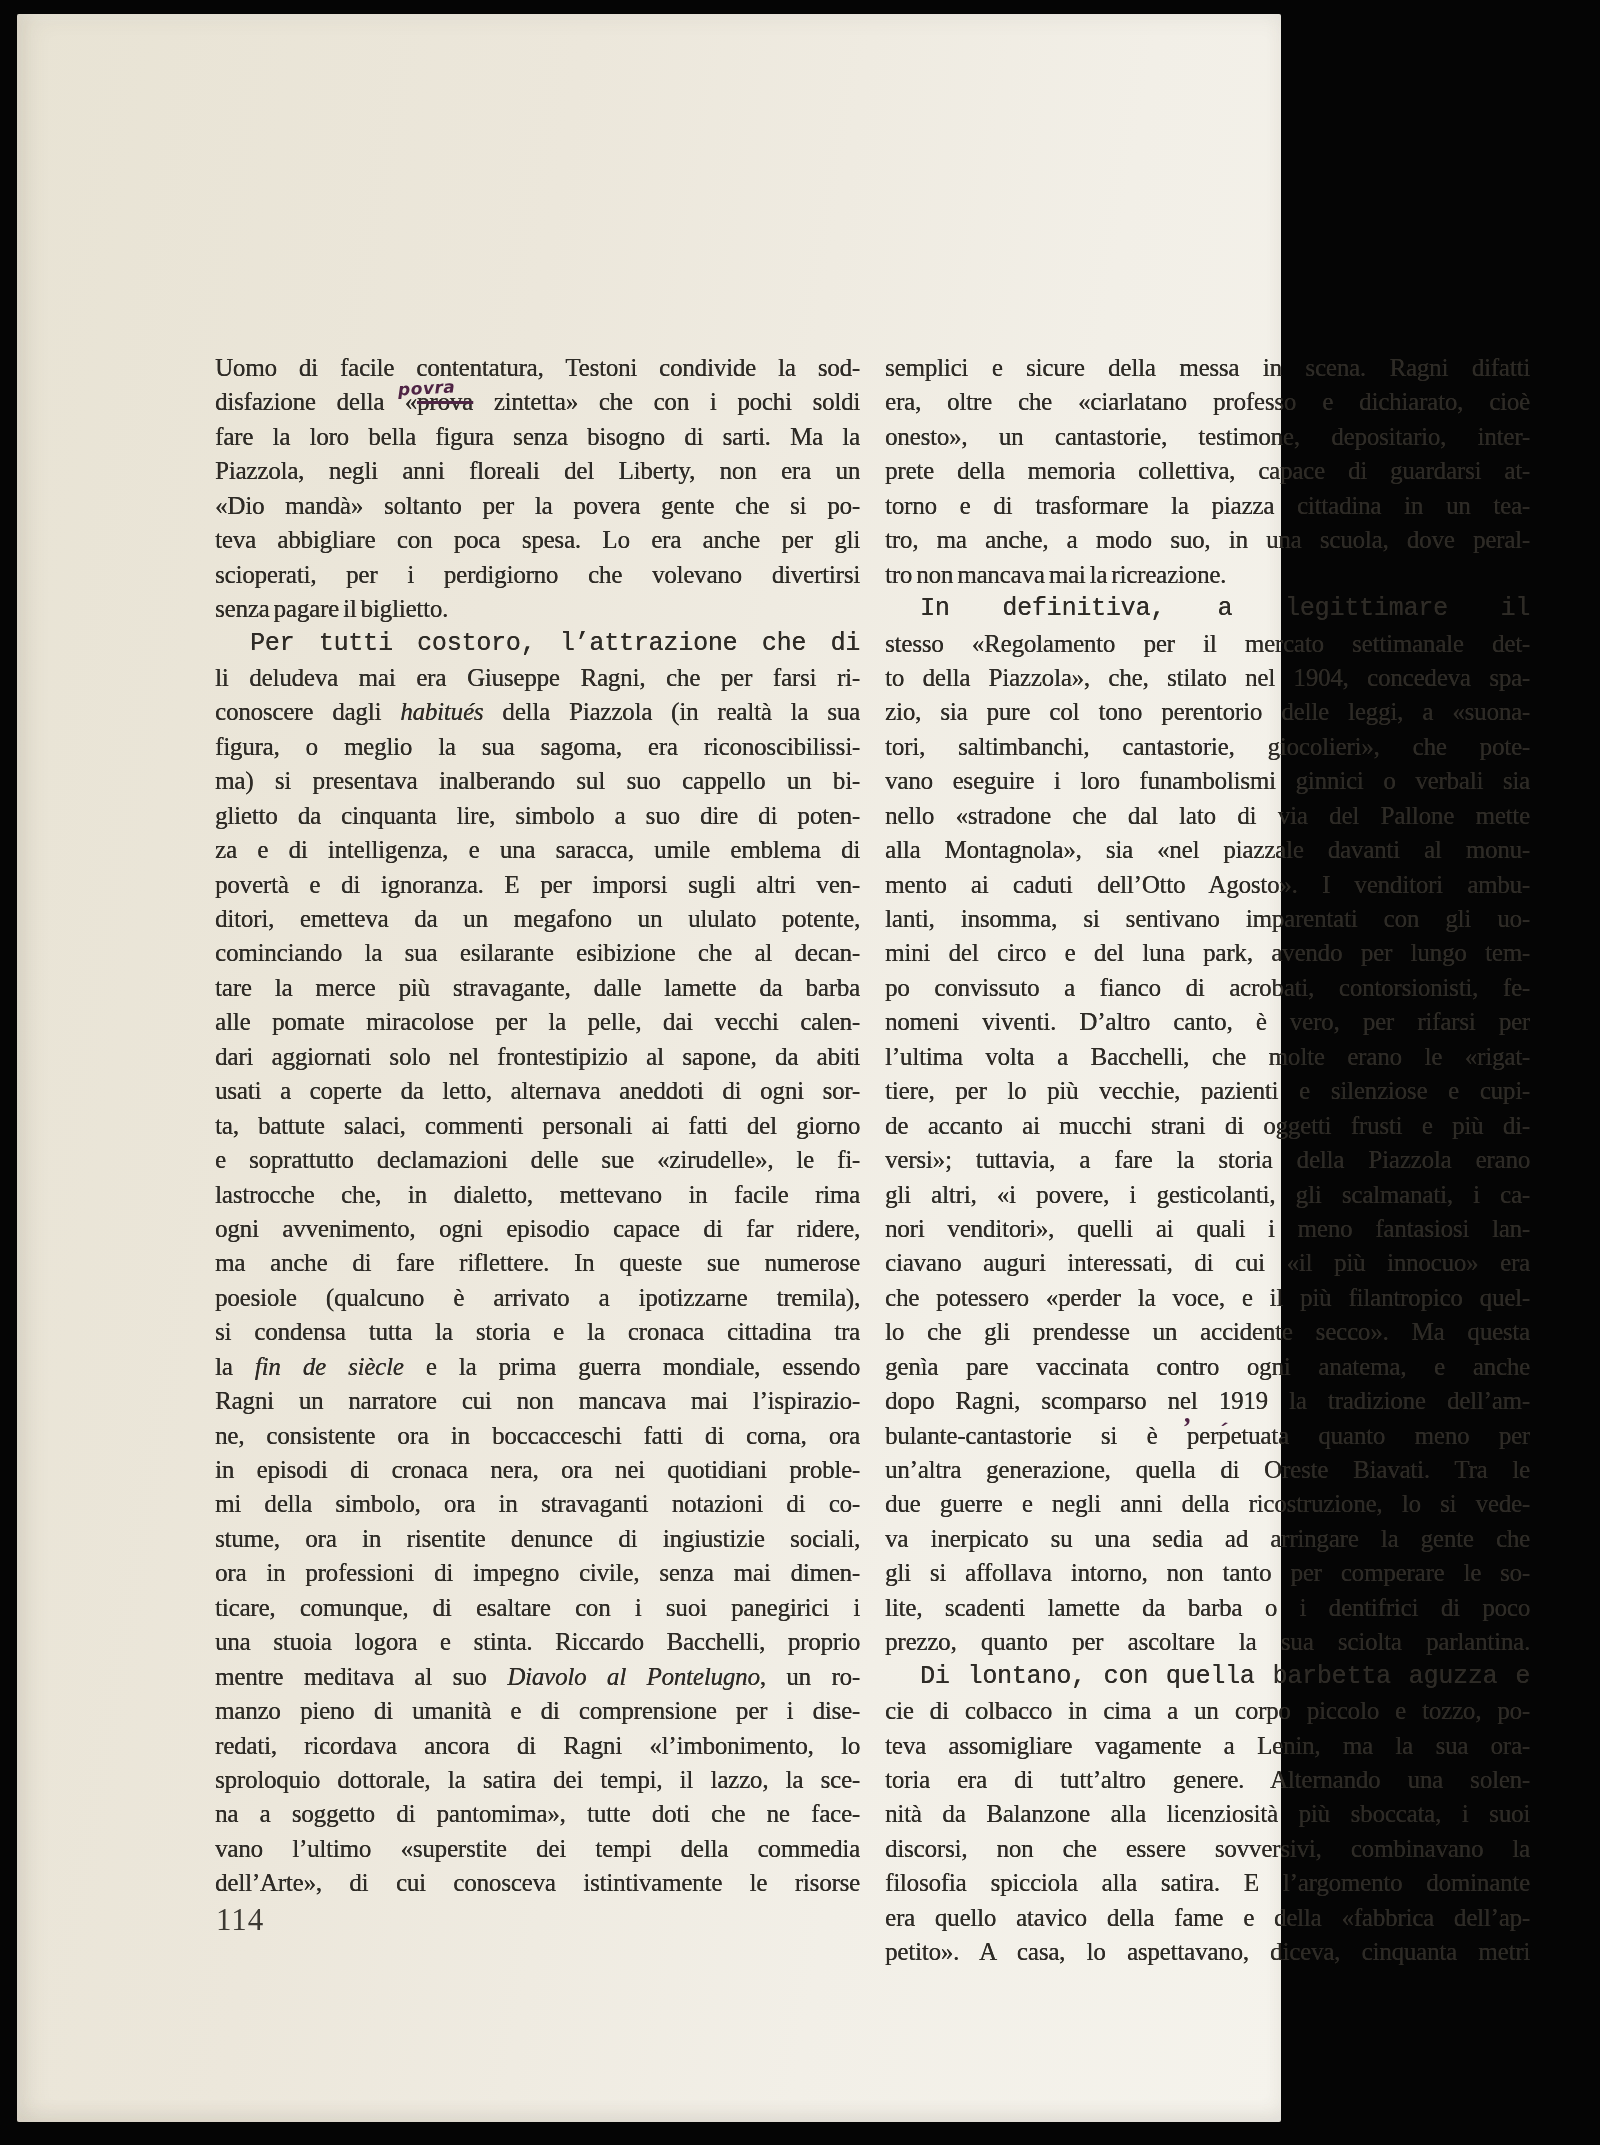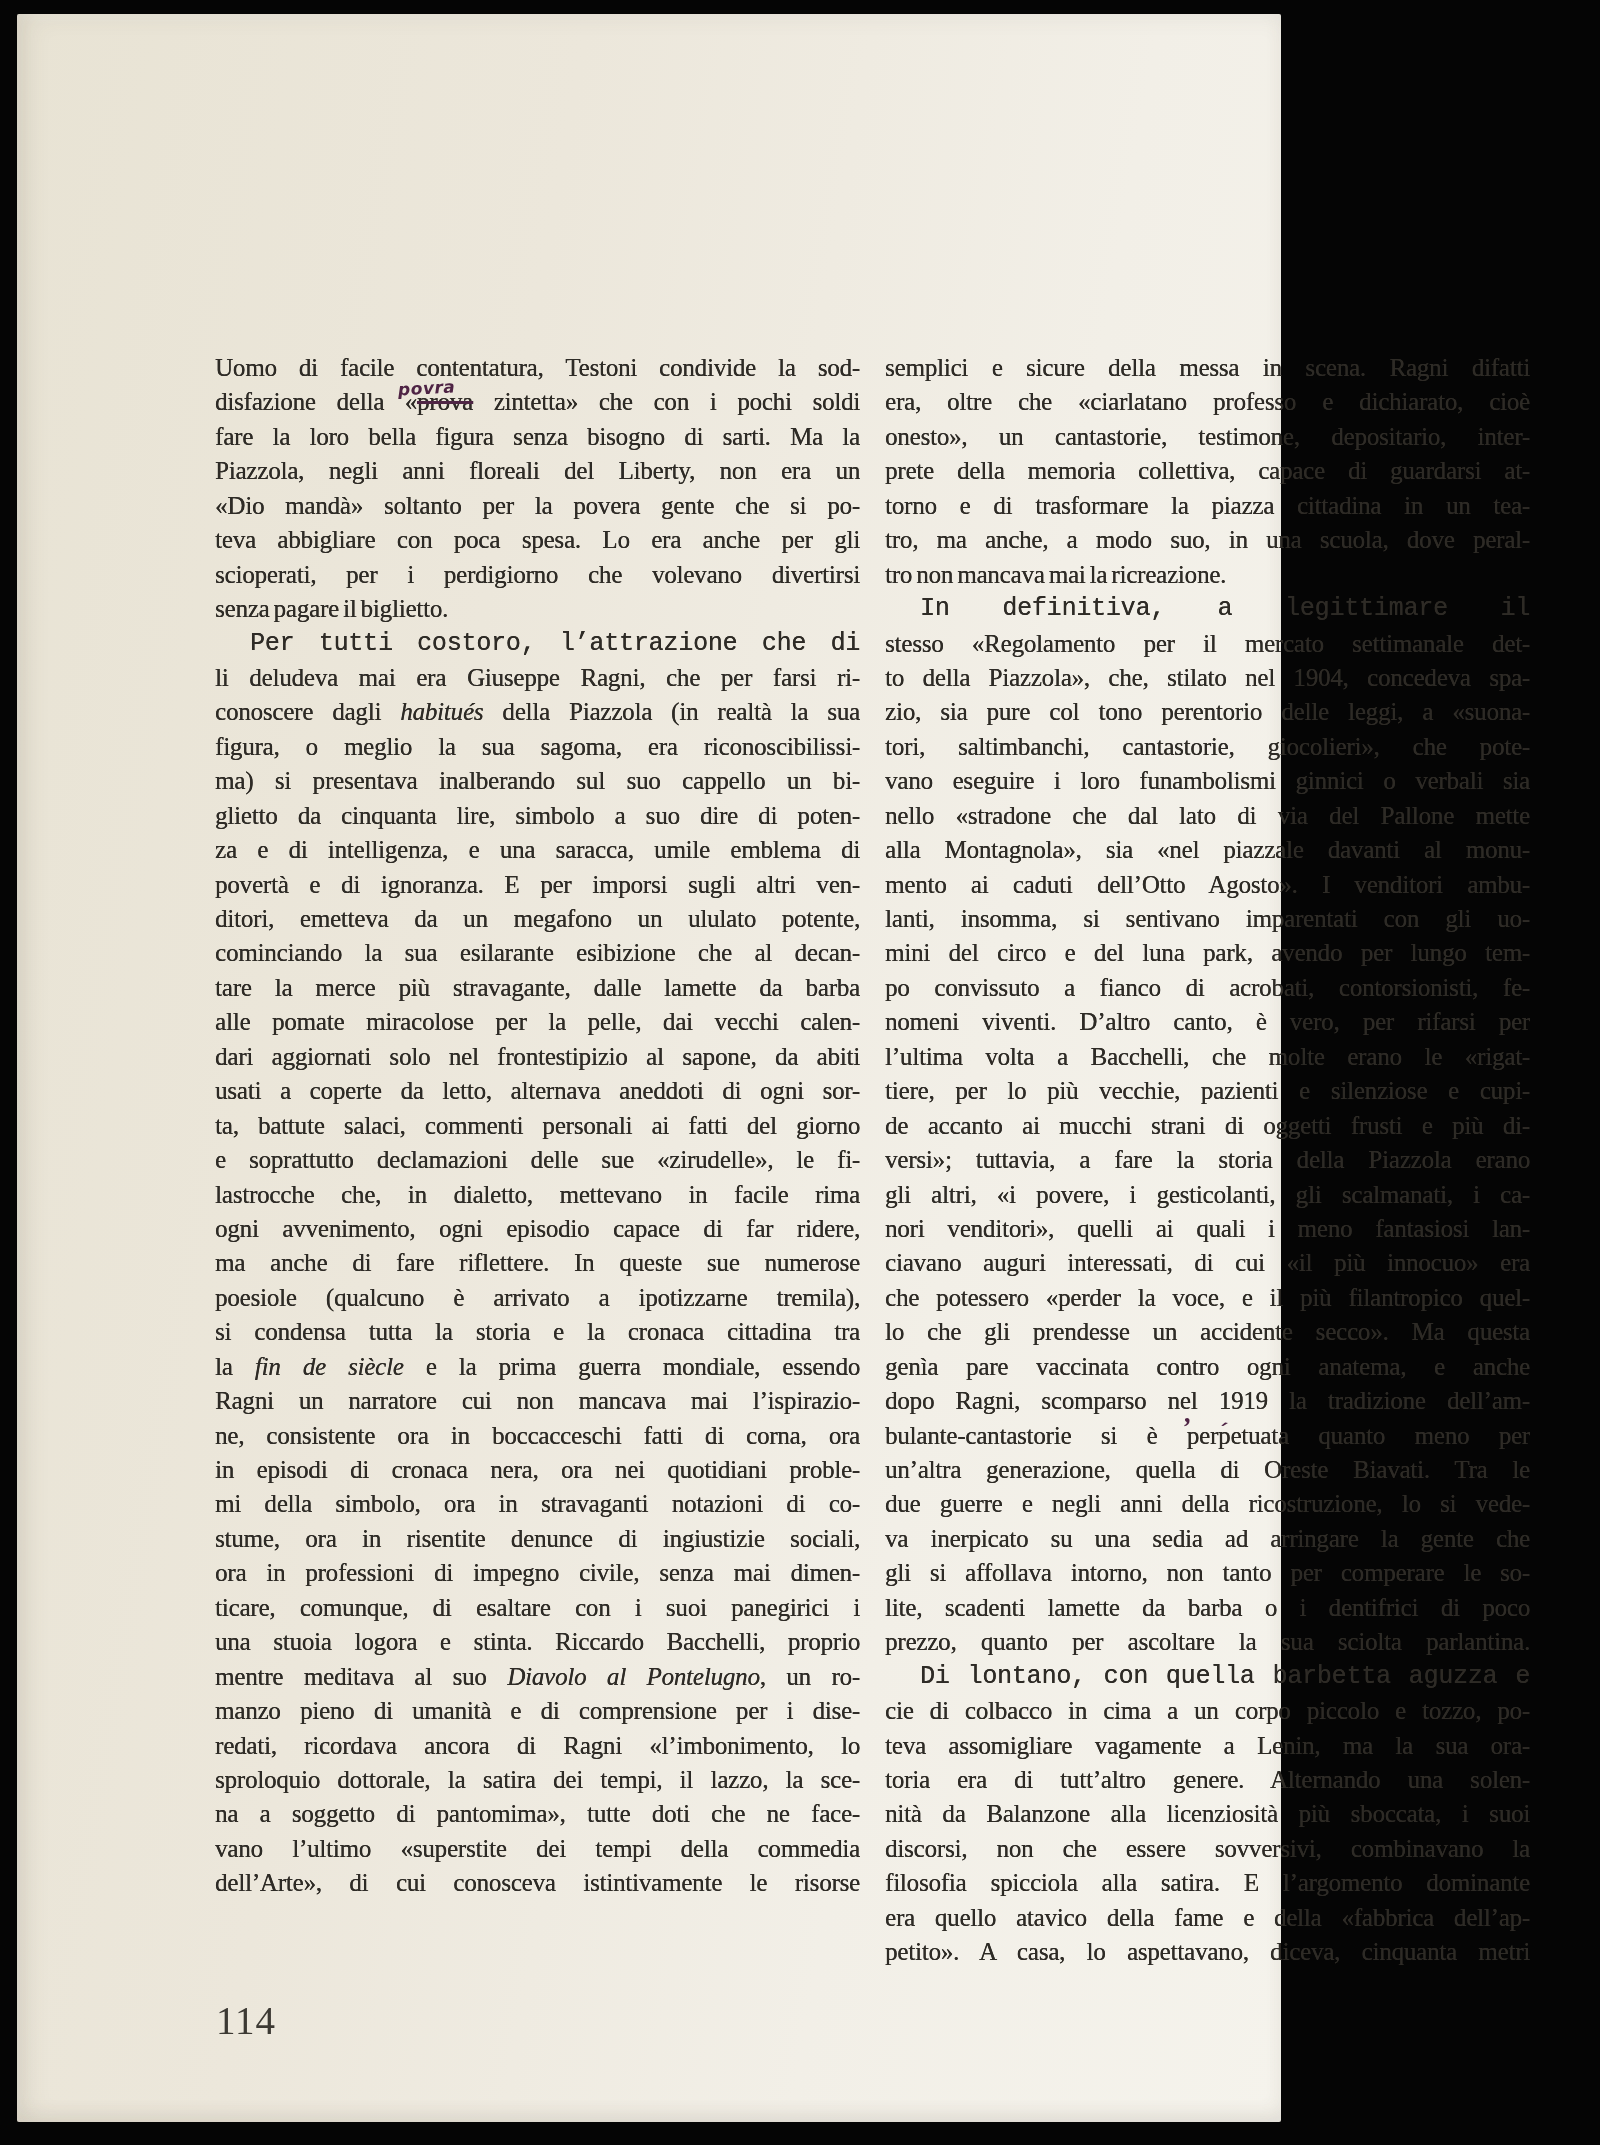--- a/index.html
+++ b/index.html
@@ -79,23 +79,23 @@
   }
   #hand-accent {
     left: 1199px;
     top: 1405px;
     font-size: 20px;
     transform: rotate(8deg);
   }
   #page-number {
     position: absolute;
     left: 199px;
-    top: 1984px;
+    top: 1888px;
     font-family: "Liberation Serif", "DejaVu Serif", serif;
-    font-size: 39px;
+    font-size: 31px;
     color: #3c3933;
     letter-spacing: 1px;
   }
 </style>
 </head>
 <body>
 
 <div id="surround">
   <div id="page">
 

